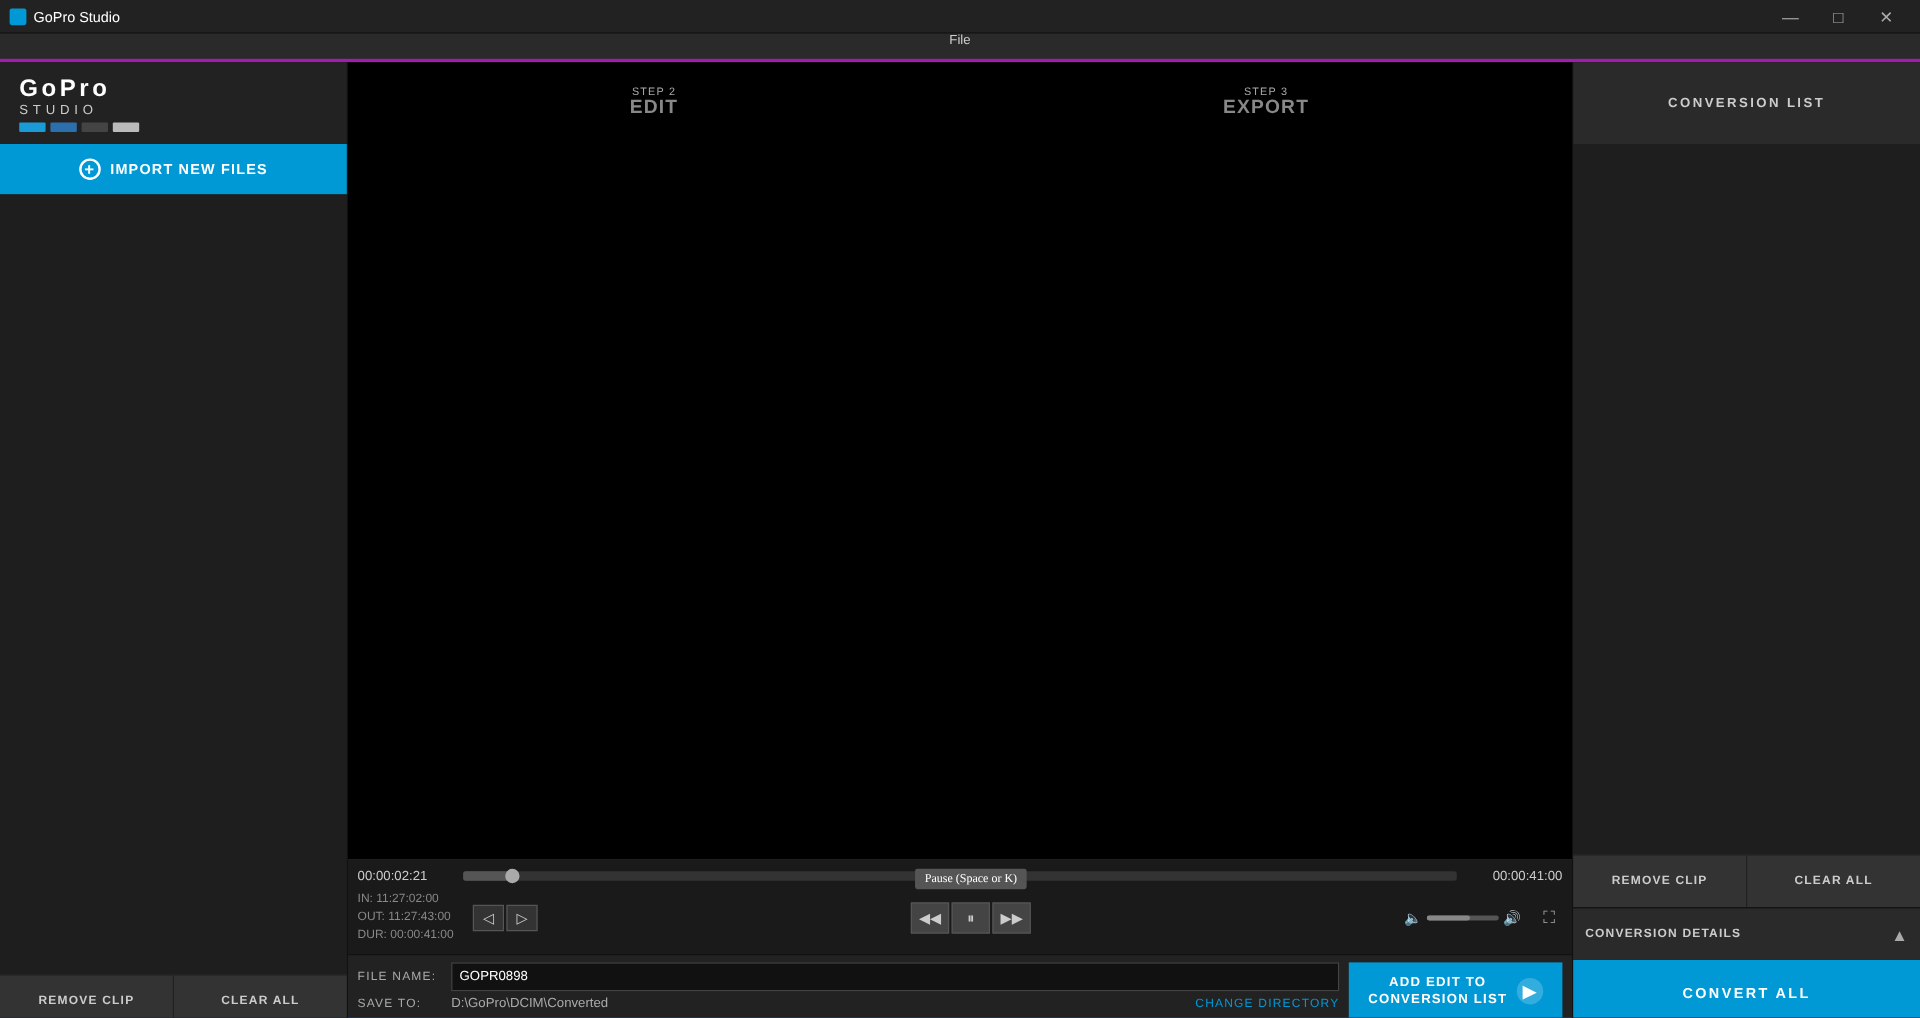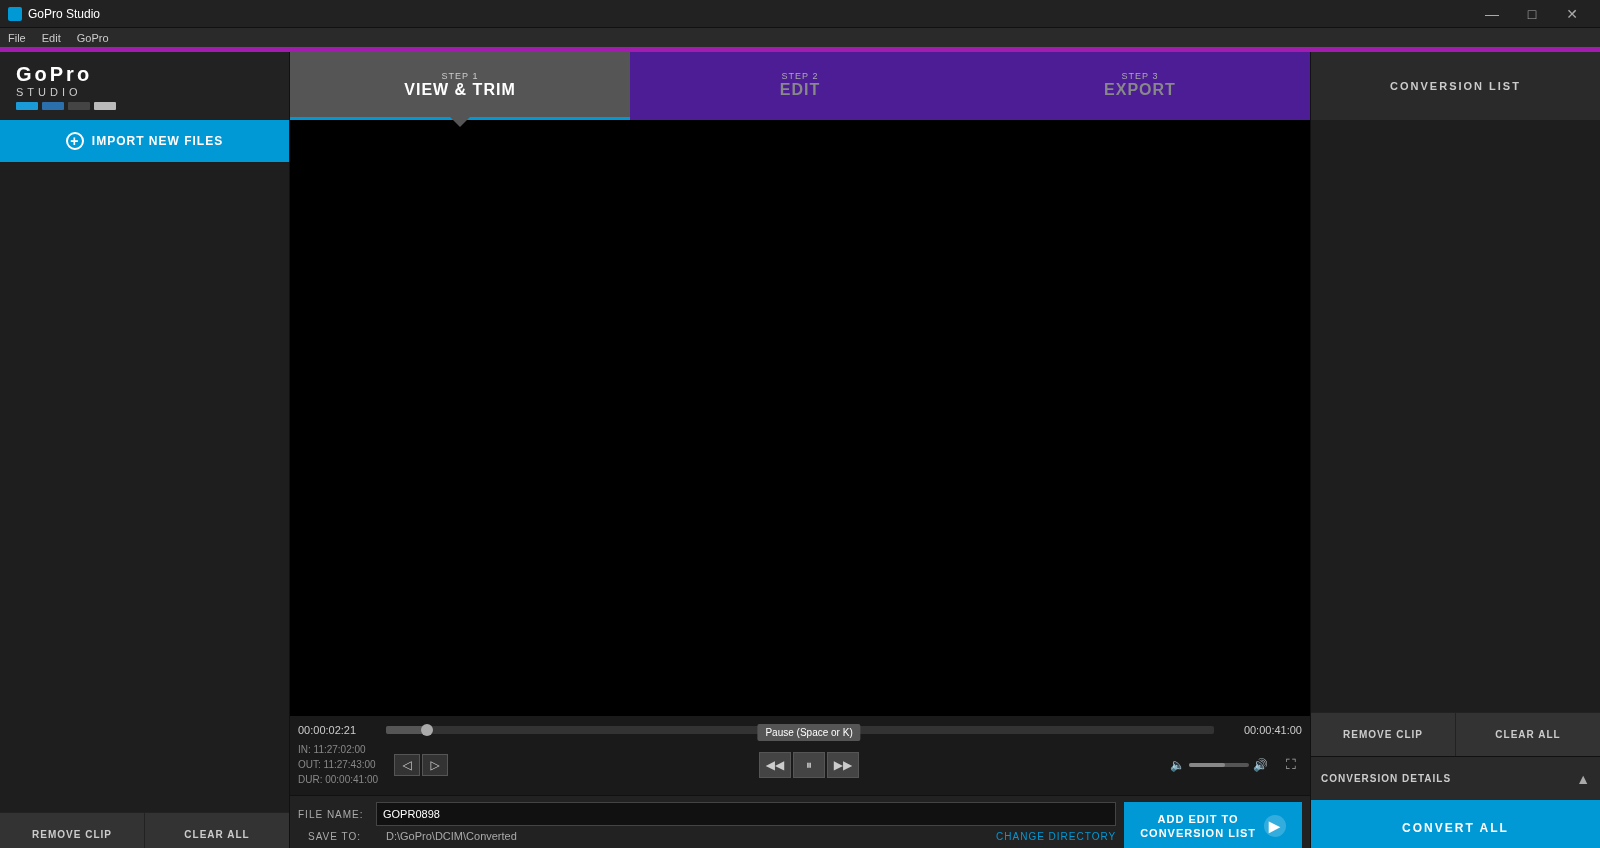--- a/index.html
+++ b/index.html
@@ -25,21 +25,22 @@
     }
 
     
     #menubar {
       background: #2a2a2a;
       height: 24px;
       display: flex;
       align-items: center;
       padding: 0 8px;
       gap: 16px;
-      border-bottom: 5px solid #a21caf;
+      border-bottom: 3px solid #a21caf;
+      flex-direction: column;
     }
     .menu-item { color: #ccc; cursor: pointer; font-size: 11px; }
 
     
     #top-section {
       display: flex;
       align-items: stretch;
       height: 68px;
       background: #1a1a1a;
     }
@@ -65,21 +66,21 @@
       align-items: center;
       justify-content: center;
       cursor: pointer;
       border-bottom: 3px solid transparent;
       position: relative;
     }
     .step-tab.active {
       background: #555;
       border-bottom: 3px solid #0099d6;
     }
-    .step-tab:not(.active) { background: #4c1d95; color: #888; }
+    .step-tab:not(.active) { background: #000000; color: #888; }
     .step-label-small { font-size: 9px; color: #aaa; letter-spacing: 1px; }
     .step-tab.active .step-label-small { color: #ccc; }
     .step-label-big { font-size: 16px; font-weight: bold; letter-spacing: 1px; }
     .step-tab.active .step-label-big { color: #fff; }
     .step-tab.active::after {
       content: '';
       position: absolute;
       bottom: -10px;
       left: 50%;
       transform: translateX(-50%);
@@ -264,20 +265,21 @@
     #pause-tooltip {
       position: absolute;
       background: #555;
       color: #fff;
       padding: 3px 8px;
       font-size: 11px;
       border-radius: 2px;
       pointer-events: none;
       white-space: nowrap;
       z-index: 100;
+      font-family: Liberation Serif, serif;
     }
 
     
     #bottom-controls {
       background: #222;
       padding: 6px 8px;
       border-top: 1px solid #111;
       position: relative;
     }
     #rotate-flip-row {
@@ -333,21 +335,20 @@
       width: 22px; height: 22px;
       background: rgba(255,255,255,0.2);
       border-radius: 50%;
       display: flex; align-items: center; justify-content: center;
       font-size: 14px;
     }
     #save-row {
       display: flex;
       align-items: center;
       gap: 8px;
-      margin-left: 10px;
     }
     #save-to-label { color: #aaa; font-size: 10px; min-width: 70px; letter-spacing: 1px; }
     #save-path { color: #aaa; font-size: 11px; flex: 1; }
     #change-dir-btn {
       background: none;
       border: none;
       color: #0099d6;
       cursor: pointer;
       font-size: 10px;
       letter-spacing: 1px;
@@ -440,24 +441,20 @@
       <div style="font-size:11px;letter-spacing:4px;color:#ccc;">STUDIO</div>
       <div id="logo-dots">
         <div class="logo-dot" style="background:#1a9bd7;"></div>
         <div class="logo-dot" style="background:#2c6fad;"></div>
         <div class="logo-dot" style="background:#444;"></div>
         <div class="logo-dot" style="background:#bbb;"></div>
       </div>
     </div>
   </div>
   <div id="steps-area">
-    <div class="step-tab active">
-      <span class="step-label-small">STEP 1</span>
-      <span class="step-label-big">VIEW &amp; TRIM</span>
-    </div>
     <div class="step-tab">
       <span class="step-label-small">STEP 2</span>
       <span class="step-label-big">EDIT</span>
     </div>
     <div class="step-tab">
       <span class="step-label-small">STEP 3</span>
       <span class="step-label-big">EXPORT</span>
     </div>
   </div>
   <div id="right-panel-header">CONVERSION LIST</div>

